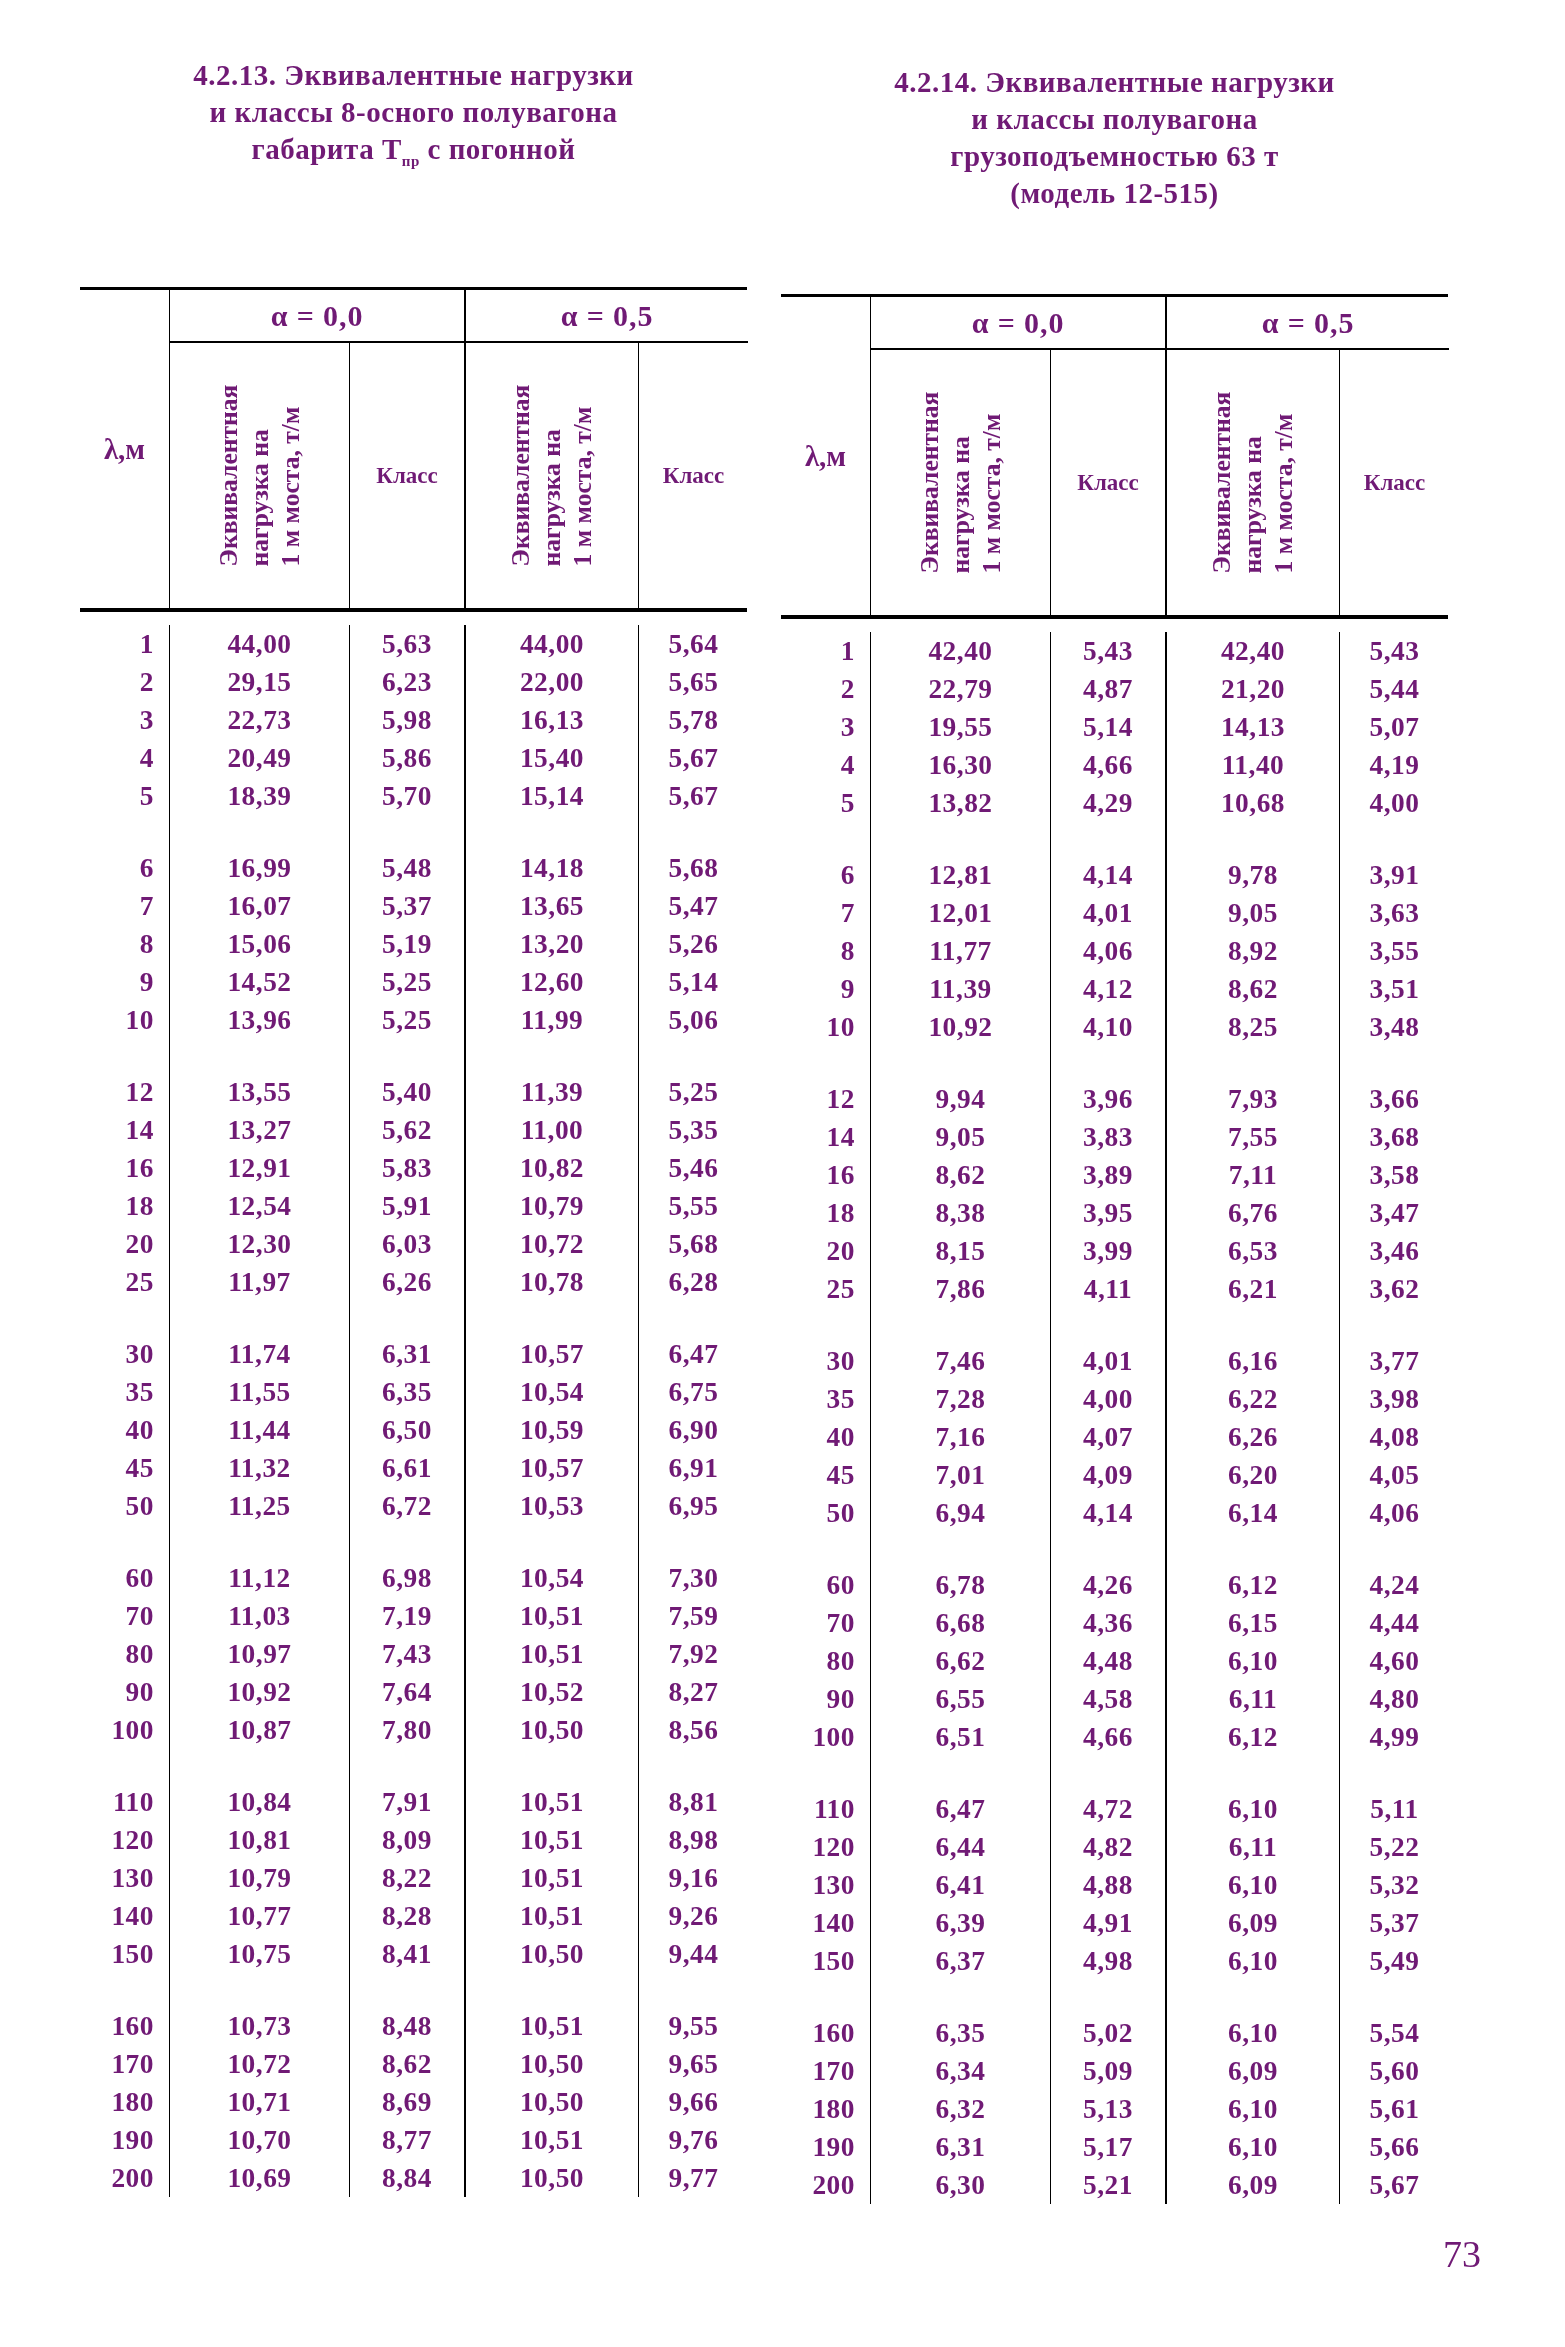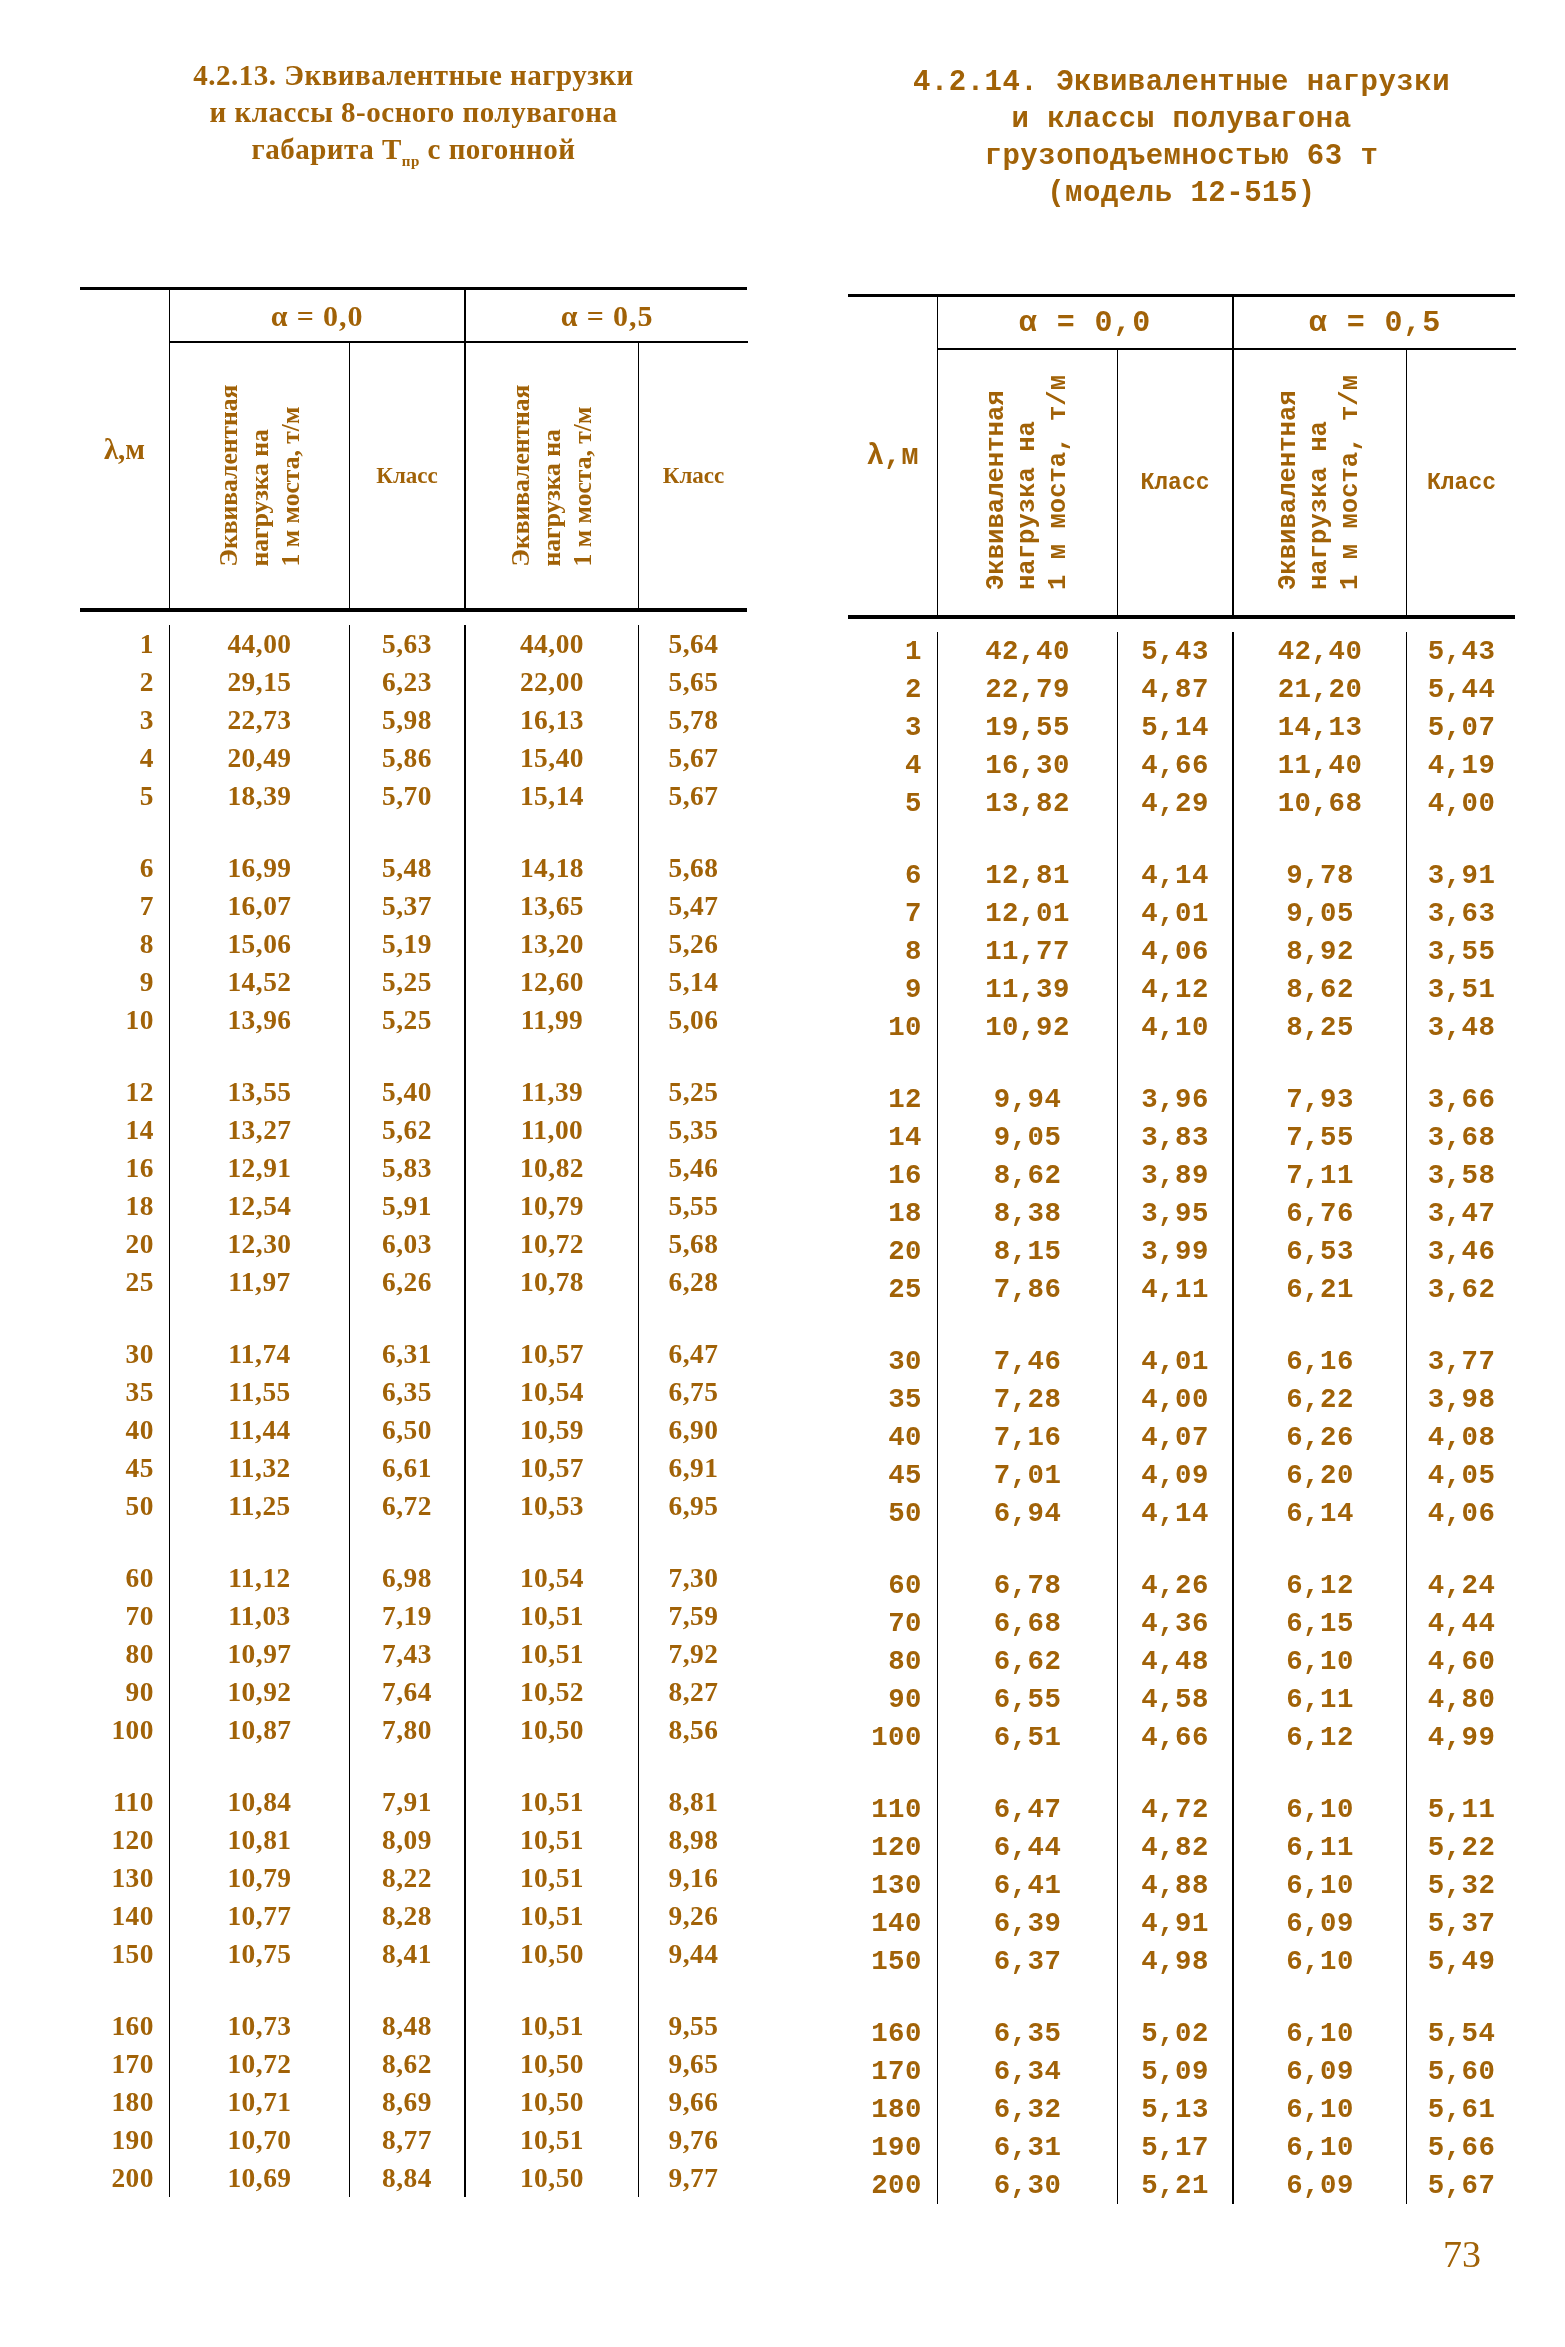--- a/index.html
+++ b/index.html
@@ -1,23 +1,23 @@
 <!DOCTYPE html>
 <html style="font-size:15px"><head>
 <meta charset="utf-8">
 <style>
   html,body { margin:0; padding:0; background:#e8e8e8; }
   .page {
     position:relative; width:1565px; height:2348px; background:#ffffff;
     font-family:"Liberation Serif", "DejaVu Serif", serif;
-    color:#a16207; font-weight:700; overflow:hidden;
+    color:#701a75; font-weight:700; overflow:hidden;
   }
   .sheet-col { position:absolute; width:667px; }
   .sheet-col.left  { left:80px;  top:57px; }
-  .sheet-col.right { left:848px; top:64px;font-family:Liberation Mono, monospace; }
+  .sheet-col.right { left:781px; top:64px; }
 
   .table-title { text-align:center; font-size:29px; line-height:37px; font-weight:700; letter-spacing:0.5px; }
   .table-title sub { font-size:15px; }
 
   .data-table { position:absolute; width:667px; }
   .data-table.t0 { left:0; top:230px; }
   .data-table.t1 { left:0; top:230px; }
 
   .thead {
     display:grid;

